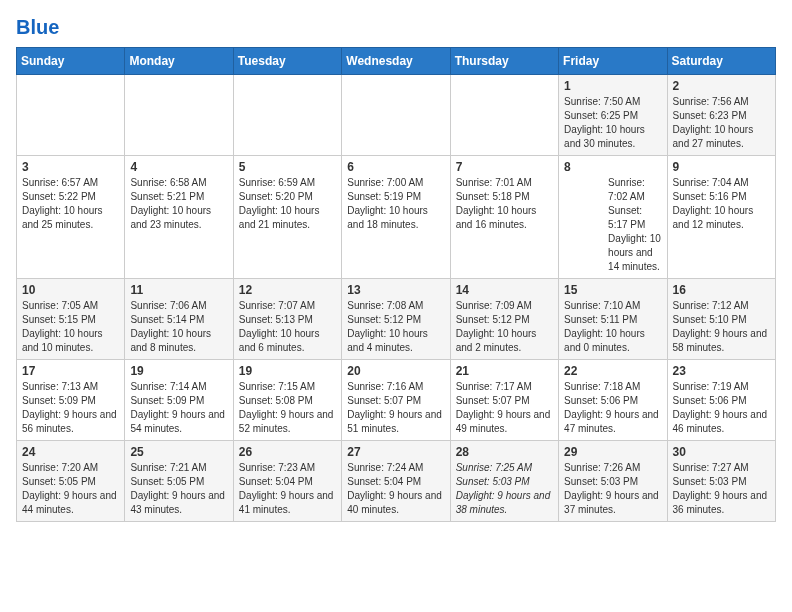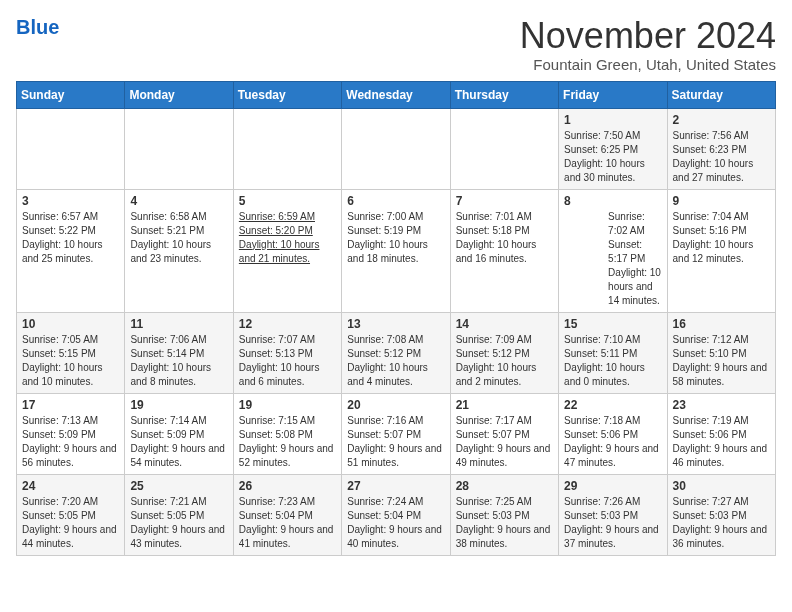--- a/index.html
+++ b/index.html
@@ -94,24 +94,20 @@
     }
   </style>
 </head>
 <body>
 
 <div class="header">
   <div class="logo">
     <div>
       <span class="logo-text-blue">Blue</span>
     </div>
-  </div>
-  <div class="title-section">
-    <div class="month-title">November 2024</div>
-    <div class="location-title">Fountain Green, Utah, United States</div>
   </div>
 </div>
 
 <table class="calendar-table">
   <thead>
     <tr>
     <th>Sunday</th>
         <th>Monday</th>
         <th>Tuesday</th>
         <th>Wednesday</th>
@@ -148,21 +144,21 @@
 Daylight: 10 hours and 25 minutes.</div>
         </td>
         <td style="background: rgb(255, 255, 255);">
           <span class="day-number">4</span>
           <div class="day-info" style="white-space: pre-line;">Sunrise: 6:58 AM
 Sunset: 5:21 PM
 Daylight: 10 hours and 23 minutes.</div>
         </td>
         <td style="background: rgb(255, 255, 255);">
           <span class="day-number">5</span>
-          <div class="day-info" style="white-space: pre-line; text-decoration: underline;">Sunrise: 6:59 AM
+          <div class="day-info" style="white-space: pre-line;">Sunrise: 6:59 AM
 Sunset: 5:20 PM
 Daylight: 10 hours and 21 minutes.</div>
         </td>
         <td style="background: rgb(255, 255, 255);">
           <span class="day-number">6</span>
           <div class="day-info" style="white-space: pre-line;">Sunrise: 7:00 AM
 Sunset: 5:19 PM
 Daylight: 10 hours and 18 minutes.</div>
         </td>
         <td style="background: rgb(255, 255, 255);">
@@ -292,21 +288,21 @@
 Daylight: 9 hours and 41 minutes.</div>
         </td>
         <td style="background: rgb(245, 245, 245);">
           <span class="day-number">27</span>
           <div class="day-info" style="white-space: pre-line;">Sunrise: 7:24 AM
 Sunset: 5:04 PM
 Daylight: 9 hours and 40 minutes.</div>
         </td>
         <td style="background: rgb(245, 245, 245);">
           <span class="day-number">28</span>
-          <div class="day-info" style="white-space: pre-line;">Sunrise: 7:25 AM
+          <div class="day-info" style="white-space: pre-line; font-style: italic;">Sunrise: 7:25 AM
 Sunset: 5:03 PM
 Daylight: 9 hours and 38 minutes.</div>
         </td>
         <td style="background: rgb(245, 245, 245);">
           <span class="day-number">29</span>
           <div class="day-info" style="white-space: pre-line;">Sunrise: 7:26 AM
 Sunset: 5:03 PM
 Daylight: 9 hours and 37 minutes.</div>
         </td>
         <td style="background: rgb(245, 245, 245);">

